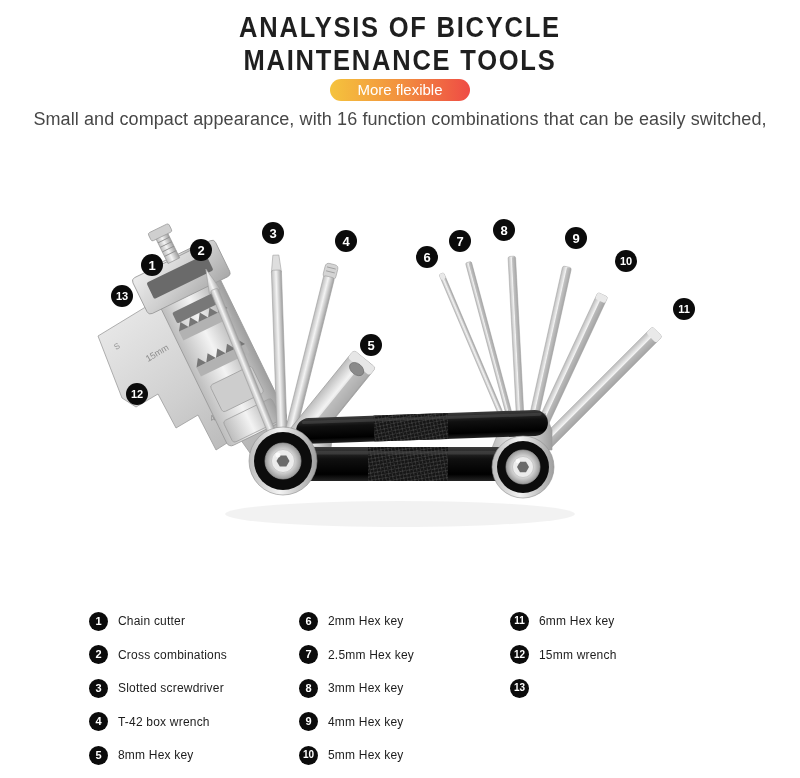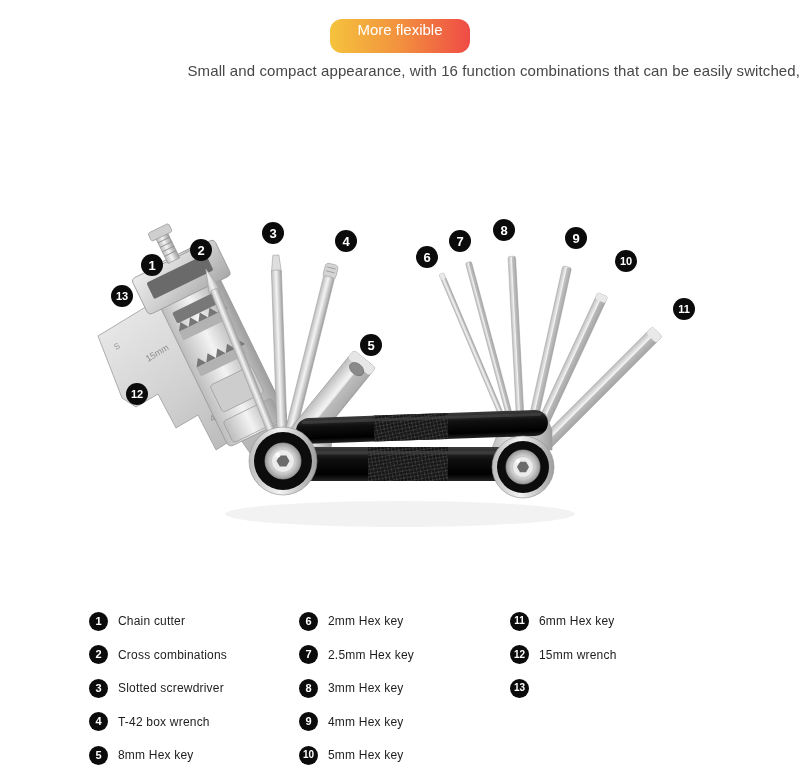--- a/index.html
+++ b/index.html
@@ -10,31 +10,30 @@
   }
   
   .header { position:absolute; top:0; left:0; width:800px; padding-top:11px; text-align:center; }
   .title-line {
     display:block; font-size:29px; line-height:33px; font-weight:700;
     letter-spacing:2px; color:var(--title,#1f1f1f);
     transform:scaleX(.88); transform-origin:50% 50%;
     white-space:nowrap;
   }
   .badge {
-    display:block; width:fit-content; margin:8px auto 0 auto;
-    padding:2px 27px 15px 27px; border-radius:12px;
+    display:block; width:fit-content; margin:2px auto 0 auto;
+    padding:2px 27px 3px 27px; border-radius:12px;
     font-size:15px; line-height:17px; color:var(--badge-text,#fff);
     background:linear-gradient(90deg, var(--badge-gradient, #f5c33d, #f2913e, #ef4b45));
     text-align:center;
   }
   .subtitle { margin-top:7px; }
   .subtitle-line {
-    display:block; font-size:15px; line-height:22px; color:var(--subtitle,#474747);
+    display:block; font-size:18px; line-height:22px; color:var(--subtitle,#474747);
     letter-spacing:.1px;
-    text-align:right;
   }
   
   .tool-art { position:absolute; top:150px; left:0; }
   
   .callout {
     position:absolute; width:22px; height:22px; margin-left:-11px; margin-top:-11px;
     border-radius:50%; background:var(--callout-bg,#0b0b0b); color:var(--callout-text,#fff);
     display:flex; align-items:center; justify-content:center;
     font-size:13px; font-weight:700; line-height:1;
   }
@@ -52,20 +51,24 @@
     font-size:11px; font-weight:700; line-height:1;
   }
   .legend-label { font-size:12px; color:var(--legend-text,#1c1c1c); white-space:nowrap; letter-spacing:.2px; }
 </style>
 </head>
 <body>
 
 <div class="page">
 
   <div class="header">
+    <h1>
+      <span class="title-line">ANALYSIS OF BICYCLE</span>
+      <span class="title-line">MAINTENANCE TOOLS</span>
+    </h1>
     <span class="badge">More flexible</span>
     <p class="subtitle">
       <span class="subtitle-line">Small and compact appearance, with 16 function combinations that can be easily switched,</span>
     </p>
   </div>
 
   <svg class="tool-art" width="800" height="470" viewBox="0 150 800 470" aria-hidden="true">
     <defs>
       <linearGradient id="sil" x1="0" y1="0" x2="1" y2="0">
         <stop offset="0" stop-color="#bdbdbd"></stop>

